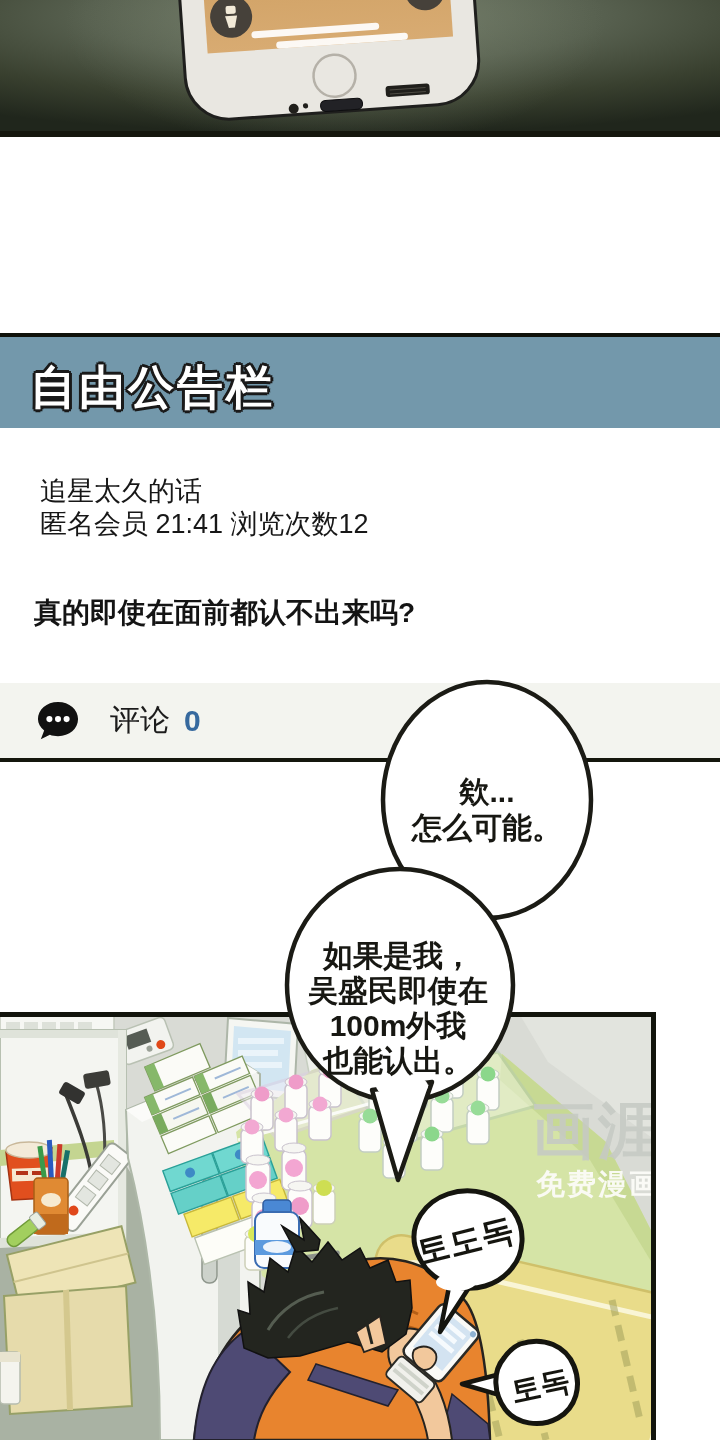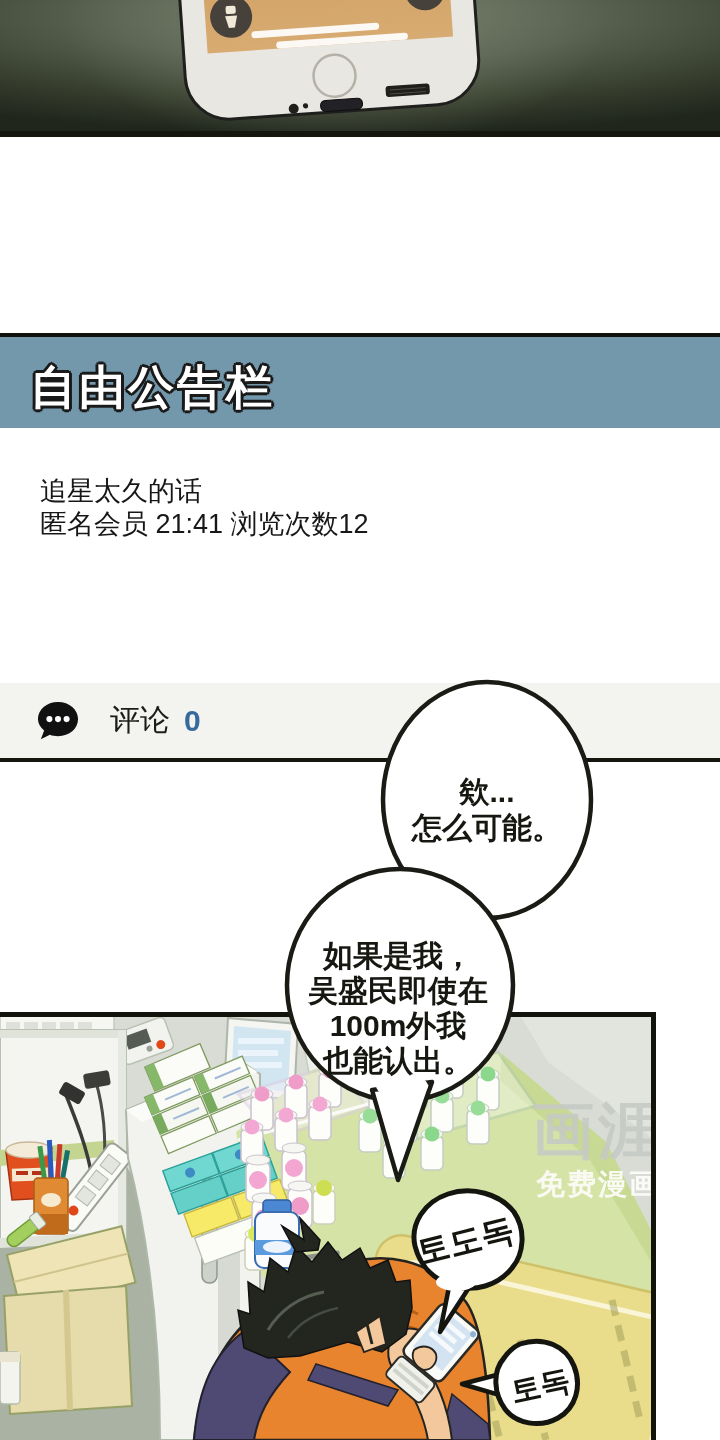--- a/index.html
+++ b/index.html
@@ -68,20 +68,21 @@
       </g>
     </svg>
   </div>
 
   <div class="abs post-title">追星太久的话</div>
 
   <div class="abs board-header" style="background: rgb(115, 152, 171);">
     <h1>自由公告栏</h1>
   </div>
   <div class="abs post-meta">匿名会员 21:41 浏览次数12</div>
+  <div class="abs post-body">真的即使在面前都认不出来吗?</div>
 
   <div class="abs comment-bar">
     <svg width="44" height="42" viewBox="0 0 46 44">
       <path d="M23,2 C35,2 44,10 44,20 C44,30 35,38 23,38 C20,38 17,37.5 14.5,36.5 L5,41 L8.5,32 C4.5,28.8 2,24.7 2,20 C2,10 11,2 23,2 Z" fill="#111111"></path>
       <circle cx="14" cy="20" r="3.2" fill="#ffffff"></circle>
       <circle cx="23" cy="20" r="3.2" fill="#ffffff"></circle>
       <circle cx="32" cy="20" r="3.2" fill="#ffffff"></circle>
     </svg>
     <span class="comment-label">评论</span>
     <span class="comment-count" style="color: rgb(54, 105, 158);">0</span>

